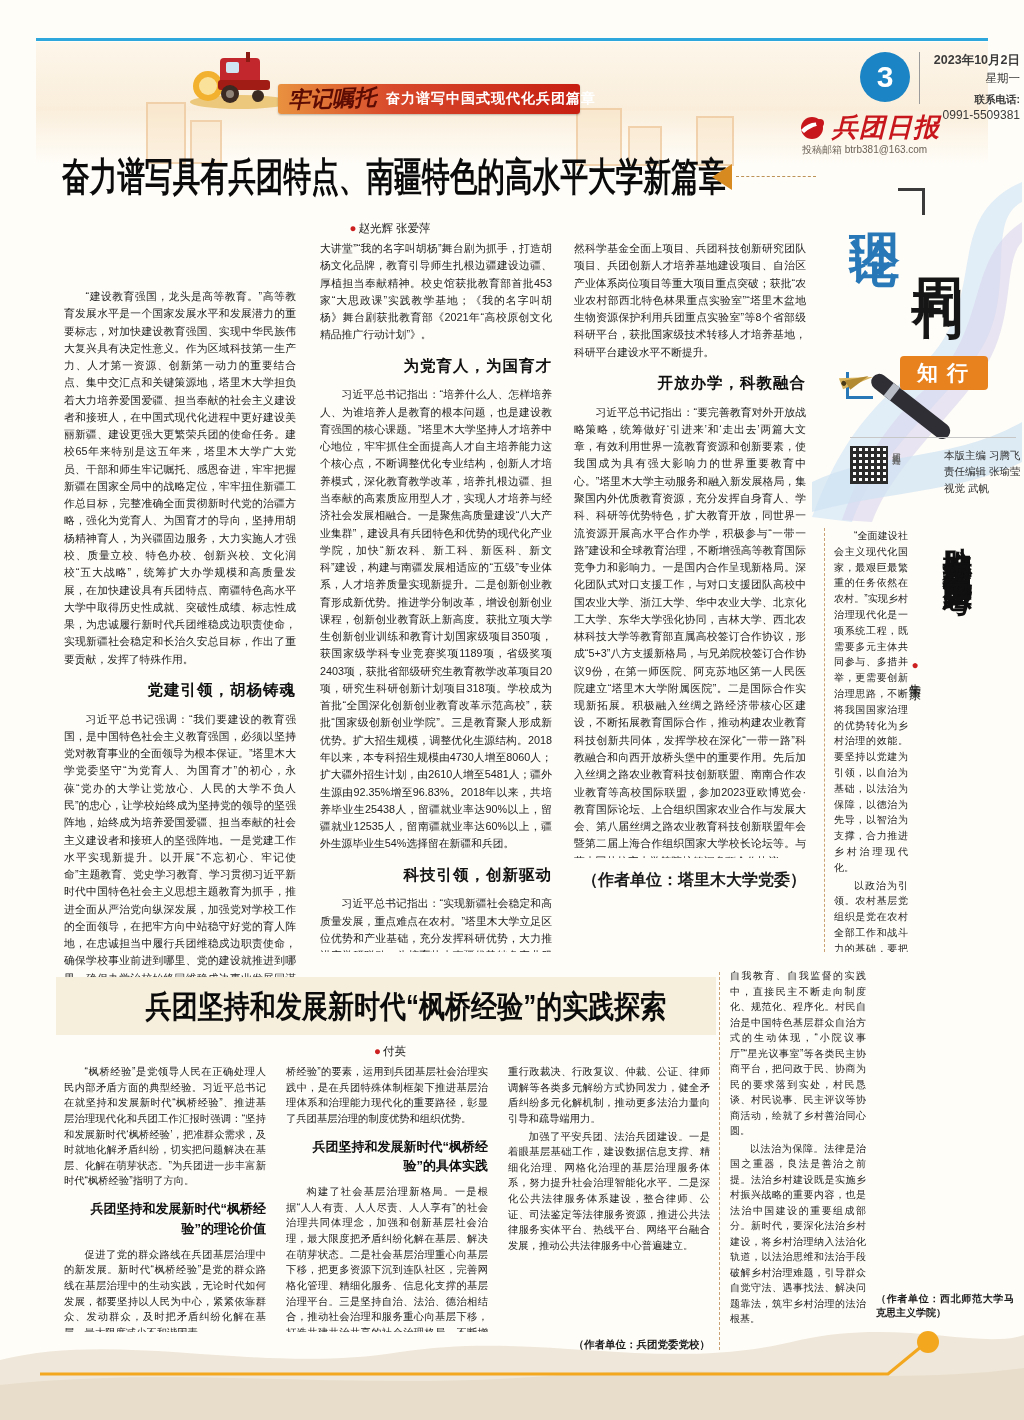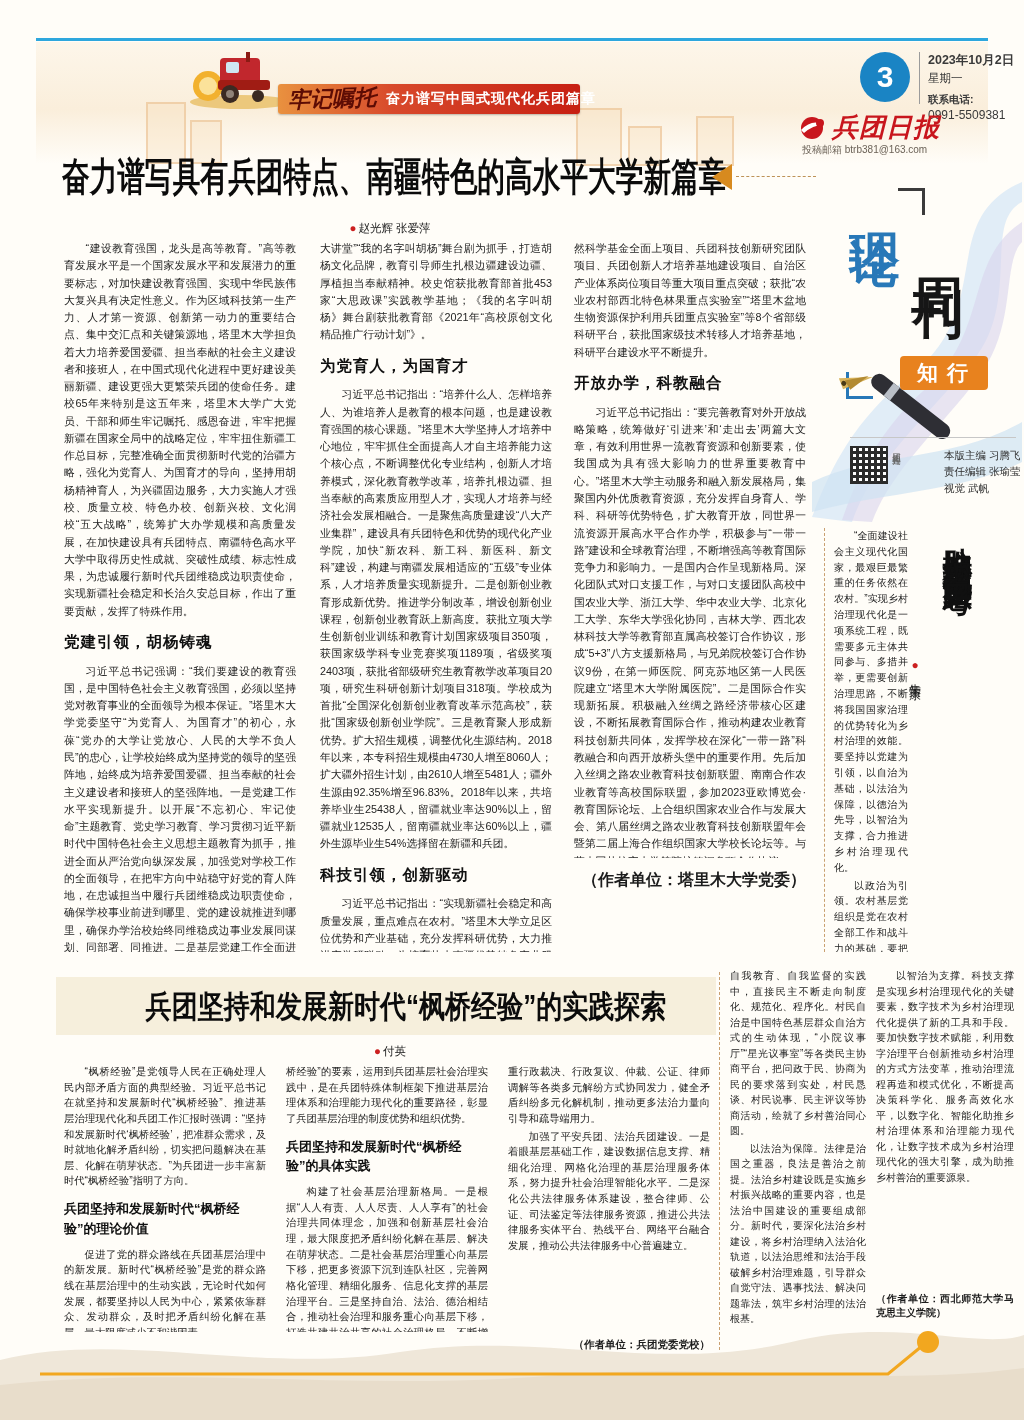--- a/index.html
+++ b/index.html
@@ -13,21 +13,21 @@
   .bldg{position:absolute;border:2px solid rgba(233,188,138,.55);background:rgba(246,220,184,.35);}
   .banner{position:absolute;left:278px;top:84px;width:302px;height:30px;border-radius:3px;
     background:linear-gradient(90deg,#e9913f 0%,#d8492b 38%,#c71f12 100%);
     box-shadow:0 1px 2px rgba(0,0,0,.25);display:flex;align-items:center;}
   .calli{font-family:"Liberation Serif",serif;font-style:italic;font-weight:900;font-size:22px;
     color:#5d0c04;margin-left:10px;white-space:nowrap;transform:rotate(-2deg);}
   .slogan{color:#fff;font-weight:800;font-size:14px;letter-spacing:1px;margin-left:10px;white-space:nowrap;}
   .pagenum{position:absolute;left:860px;top:52px;width:50px;height:50px;border-radius:50%;
     background:#1a84c4;color:#fff;font-size:30px;font-weight:700;display:flex;align-items:center;justify-content:center;}
   .hdr-div{position:absolute;left:919px;top:52px;width:1px;height:52px;background:#9b9b9b;}
-  .datebox{position:absolute;left:928px;top:52px;width:92px;color:#3a3a3a;text-align:left;}
+  .datebox{position:absolute;left:928px;top:52px;width:92px;color:#3a3a3a;text-align:right;}
   .d1{font-size:12.5px;font-weight:700;}
   .d2{font-size:11.5px;margin-top:2px;}
   .d3{font-size:10.5px;margin-top:7px;font-weight:700;}
   .d4{font-size:12px;margin-top:1px;}
   .logo{position:absolute;left:798px;top:110px;display:flex;align-items:center;}
   .logo-text{font-family:"Liberation Serif",serif;font-style:italic;font-weight:900;
     font-size:26px;color:#c8161d;letter-spacing:1px;margin-left:4px;}
   .mailbox{position:absolute;left:802px;top:143px;font-size:10px;color:#6b6257;}
 
   
@@ -40,21 +40,21 @@
   .byline .dot{color:#cc2020;margin-right:2px;}
   .byline-main{left:64px;top:221px;width:652px;}
   .byline-bottom{left:64px;top:1044px;width:652px;text-align:center;}
 
   
   .col{position:absolute;overflow:hidden;color:#232323;text-align:justify;}
   .main-col{top:240px;width:232px;height:712px;font-size:10.8px;line-height:1.6;}
   .main-col3{height:618px;}
   .para{margin:0 0 2px 0;text-indent:2em;}
   .para.cont{text-indent:0;}
-  .subhead{font-size:15.5px;font-weight:800;color:#101010;text-align:left;
+  .subhead{font-size:15.5px;font-weight:800;color:#101010;text-align:right;
     letter-spacing:1px;margin:10px 0 8px 0;text-indent:0;}
   .attribution{position:absolute;font-weight:700;color:#1c1c1c;text-align:right;}
   .attr-main{left:574px;top:870px;width:232px;font-size:16px;}
   .attr-bottom{left:508px;top:1338px;width:202px;font-size:10.5px;}
   .attr-right{left:876px;top:1292px;width:138px;font-size:10px;text-align:justify;}
 
   
   .v-text{writing-mode:vertical-rl;text-orientation:upright;position:absolute;}
   .lilun{left:842px;top:192px;font-size:50px;font-weight:900;color:#2878b8;letter-spacing:7px;}
   .zhoukan{left:903px;top:236px;font-size:52px;font-weight:700;color:#161616;letter-spacing:12px;}
@@ -143,21 +143,21 @@
   </div>
   <div class="mailbox">投稿邮箱 btrb381@163.com</div>
 
   <div class="headline">奋力谱写具有兵团特点、南疆特色的高水平大学新篇章</div>
   <div class="arrow-left"></div>
   <div class="arrow-dash"></div>
   <div class="byline byline-main">
     <span class="dot">●</span><span>赵光辉 张爱萍</span>
   </div>
 
-  <div class="col main-col" style="left:64px;">
+  <div class="col main-col" style="left:64px;margin-top:48px;">
       <p class="para">“建设教育强国，龙头是高等教育。”高等教育发展水平是一个国家发展水平和发展潜力的重要标志，对加快建设教育强国、实现中华民族伟大复兴具有决定性意义。作为区域科技第一生产力、人才第一资源、创新第一动力的重要结合点、集中交汇点和关键策源地，塔里木大学担负着大力培养爱国爱疆、担当奉献的社会主义建设者和接班人，在中国式现代化进程中更好建设美丽新疆、建设更强大更繁荣兵团的使命任务。建校65年来特别是这五年来，塔里木大学广大党员、干部和师生牢记嘱托、感恩奋进，牢牢把握新疆在国家全局中的战略定位，牢牢扭住新疆工作总目标，完整准确全面贯彻新时代党的治疆方略，强化为党育人、为国育才的导向，坚持用胡杨精神育人，为兴疆固边服务，大力实施人才强校、质量立校、特色办校、创新兴校、文化润校“五大战略”，统筹扩大办学规模和高质量发展，在加快建设具有兵团特点、南疆特色高水平大学中取得历史性成就、突破性成绩、标志性成果，为忠诚履行新时代兵团维稳戍边职责使命，实现新疆社会稳定和长治久安总目标，作出了重要贡献，发挥了特殊作用。</p>
       <div class="subhead">党建引领，胡杨铸魂</div>
       <p class="para">习近平总书记强调：“我们要建设的教育强国，是中国特色社会主义教育强国，必须以坚持党对教育事业的全面领导为根本保证。”塔里木大学党委坚守“为党育人、为国育才”的初心，永葆“党办的大学让党放心、人民的大学不负人民”的忠心，让学校始终成为坚持党的领导的坚强阵地，始终成为培养爱国爱疆、担当奉献的社会主义建设者和接班人的坚强阵地。一是党建工作水平实现新提升。以开展“不忘初心、牢记使命”主题教育、党史学习教育、学习贯彻习近平新时代中国特色社会主义思想主题教育为抓手，推进全面从严治党向纵深发展，加强党对学校工作的全面领导，在把牢方向中站稳守好党的育人阵地，在忠诚担当中履行兵团维稳戍边职责使命，确保学校事业前进到哪里、党的建设就推进到哪里，确保办学治校始终同维稳戍边事业发展同谋划、同部署、同推进。二是基层党建工作全面进步全面过硬。实施党支部“三全育人”综合改革试点、党支部建设“双带头人”培育工程，深入开展先进基层党组织创建，全国党建工作示范高校、标杆院系、样板支部建设扎实推进，以“胡杨文化艺术节”“胡杨大讲堂”等载体厚植师生爱国爱疆情怀。</p>
     </div>
   <div class="col main-col" style="left:320px;">
       <p class="para cont">大讲堂”“我的名字叫胡杨”舞台剧为抓手，打造胡杨文化品牌，教育引导师生扎根边疆建设边疆、厚植担当奉献精神。校史馆获批教育部首批453家“大思政课”实践教学基地；《我的名字叫胡杨》舞台剧获批教育部《2021年“高校原创文化精品推广行动计划”》。</p>
       <div class="subhead">为党育人，为国育才</div>
       <p class="para">习近平总书记指出：“培养什么人、怎样培养人、为谁培养人是教育的根本问题，也是建设教育强国的核心课题。”塔里木大学坚持人才培养中心地位，牢牢抓住全面提高人才自主培养能力这个核心点，不断调整优化专业结构，创新人才培养模式，深化教育教学改革，培养扎根边疆、担当奉献的高素质应用型人才，实现人才培养与经济社会发展相融合。一是聚焦高质量建设“八大产业集群”，建设具有兵团特色和优势的现代化产业学院，加快“新农科、新工科、新医科、新文科”建设，构建与南疆发展相适应的“五级”专业体系，人才培养质量实现新提升。二是创新创业教育形成新优势。推进学分制改革，增设创新创业课程，创新创业教育跃上新高度。获批立项大学生创新创业训练和教育计划国家级项目350项，获国家级学科专业竞赛奖项1189项，省级奖项2403项，获批省部级研究生教育教学改革项目20项，研究生科研创新计划项目318项。学校成为首批“全国深化创新创业教育改革示范高校”，获批“国家级创新创业学院”。三是教育聚人形成新优势。扩大招生规模，调整优化生源结构。2018年以来，本专科招生规模由4730人增至8060人；扩大疆外招生计划，由2610人增至5481人；疆外生源由92.35%增至96.83%。2018年以来，共培养毕业生25438人，留疆就业率达90%以上，留疆就业12535人，留南疆就业率达60%以上，疆外生源毕业生54%选择留在新疆和兵团。</p>
       <div class="subhead">科技引领，创新驱动</div>
       <p class="para">习近平总书记指出：“实现新疆社会稳定和高质量发展，重点难点在农村。”塔里木大学立足区位优势和产业基础，充分发挥科研优势，大力推进产学研联动，为培育壮大南疆优势特色产业服务，推动南疆迈上高质量发展轨道提供有力支持和支撑。一是科研项目实现新突破。聚焦国家战略需求和区域发展需求，不断提升科研能力，科研项目实现新突破，科技创新释放新动能，获批立项各类科研项目1547项，立项省部级科研项目增加51.17%，科研经费增加201.56%。</p>
@@ -202,23 +202,20 @@
   <div class="col r-topcol">
       <p class="para">“全面建设社会主义现代化国家，最艰巨最繁重的任务依然在农村。”实现乡村治理现代化是一项系统工程，既需要多元主体共同参与、多措并举，更需要创新治理思路，不断将我国国家治理的优势转化为乡村治理的效能。要坚持以党建为引领，以自治为基础，以法治为保障，以德治为先导，以智治为支撑，合力推进乡村治理现代化。</p>
       <p class="para">以政治为引领。农村基层党组织是党在农村全部工作和战斗力的基础，要把基层党组织建设作为乡村治理现代化的重要“牵引”，发挥好党在农村治理中的政治优势、组织优势和制度优势。</p>
     </div>
   <div class="v-text v-author"><span class="dot">●</span><span>朱荣康</span></div>
   <div class="v-text r-title">助推乡村治理现代化的路径思考</div>
   <div class="col r-bcol1">
       <p class="para cont">自我教育、自我监督的实践中，直接民主不断走向制度化、规范化、程序化。村民自治是中国特色基层群众自治方式的生动体现，“小院议事厅”“星光议事室”等各类民主协商平台，把问政于民、协商为民的要求落到实处，村民恳谈、村民说事、民主评议等协商活动，绘就了乡村善治同心圆。</p>
       <p class="para">以法治为保障。法律是治国之重器，良法是善治之前提。法治乡村建设既是实施乡村振兴战略的重要内容，也是法治中国建设的重要组成部分。新时代，要深化法治乡村建设，将乡村治理纳入法治化轨道，以法治思维和法治手段破解乡村治理难题，引导群众自觉守法、遇事找法、解决问题靠法，筑牢乡村治理的法治根基。</p>
     </div>
-  <div class="col r-bcol2">
-      <p class="para">以智治为支撑。科技支撑是实现乡村治理现代化的关键要素，数字技术为乡村治理现代化提供了新的工具和手段。要加快数字技术赋能，利用数字治理平台创新推动乡村治理的方式方法变革，推动治理流程再造和模式优化，不断提高决策科学化、服务高效化水平，以数字化、智能化助推乡村治理体系和治理能力现代化，让数字技术成为乡村治理现代化的强大引擎，成为助推乡村善治的重要源泉。</p>
-    </div>
   <div class="attribution attr-right">（作者单位：西北师范大学马克思主义学院）</div>
 
   <div class="bh-band"></div>
   <div class="headline2"><span>兵团坚持和发展新时代“枫桥经验”的实践探索</span></div>
   <div class="byline byline-bottom">
     <span class="dot">●</span><span>付英</span>
   </div>
   <div class="dash-v dv2"></div>
   <div class="col bottom-col" style="left:64px;">
       <p class="para">“枫桥经验”是党领导人民在正确处理人民内部矛盾方面的典型经验。习近平总书记在就坚持和发展新时代“枫桥经验”、推进基层治理现代化和兵团工作汇报时强调：“坚持和发展新时代‘枫桥经验’，把准群众需求，及时就地化解矛盾纠纷，切实把问题解决在基层、化解在萌芽状态。”为兵团进一步丰富新时代“枫桥经验”指明了方向。</p>

